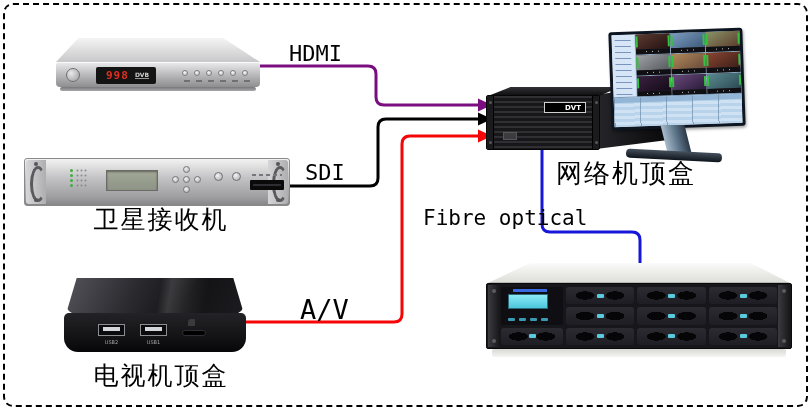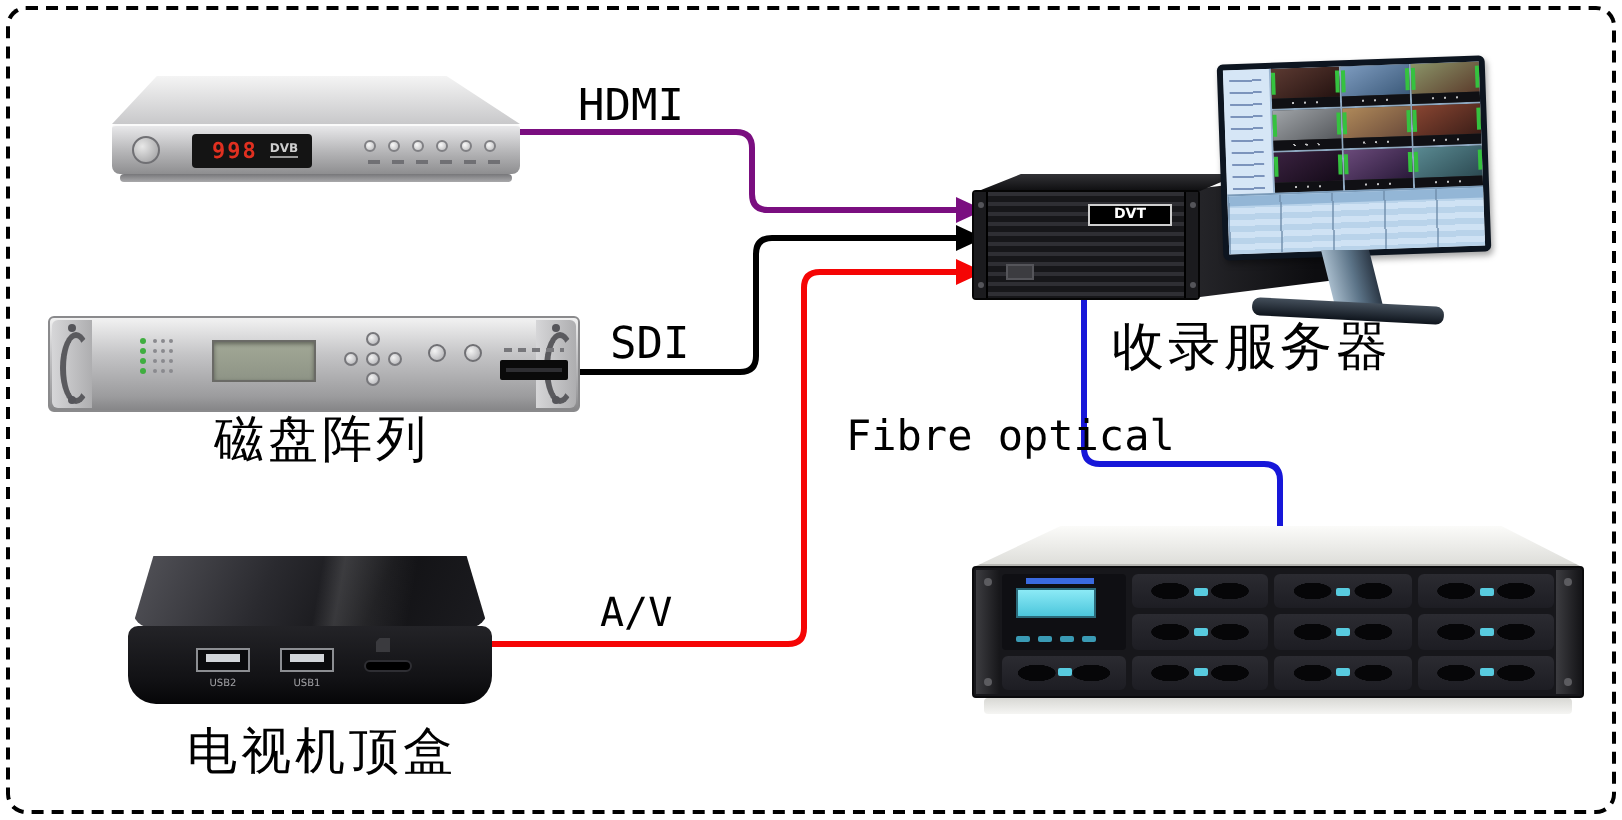--- a/index.html
+++ b/index.html
@@ -86,21 +86,21 @@
     clip-path:polygon(17% 0, 100% 0, 84% 100%, 0 100%);
     background:linear-gradient(180deg,#323236,#0c0c0e); }
   .srv-front { position:absolute; left:486px; top:95px; width:114px; height:55px;
     background:repeating-linear-gradient(180deg,#2f2f34 0 2px,#17171a 2px 5px);
     border:1px solid #050505; border-radius:2px; }
   .srv-ear { position:absolute; top:0; bottom:0; width:7px; background:#1b1b1e; }
   .srv-ear.left { left:0; border-right:1px solid #000; } .srv-ear.right { right:0; border-left:1px solid #000; }
   .srv-ear i { position:absolute; left:2px; width:3px; height:3px; border-radius:50%; background:#55555a; }
   .srv-ear i.t { top:5px; } .srv-ear i.b { bottom:5px; }
   .srv-badge { position:absolute; right:13px; top:6px; width:36px; height:11px; background:#000; border:1px solid #cfcfcf;
-    display:flex; align-items:center; gap:2px; padding:0 20px;flex-direction:column; }
+    display:flex; align-items:center; gap:2px; padding:0 20px; }
   .srv-badge b { color:#fff; font-size:7px; font-family:"DejaVu Sans",sans-serif; }
   .srv-badge i { flex:1; height:4px; background:repeating-linear-gradient(90deg,#9a9a9e 0 2px, transparent 2px 3px); }
   .srv-sticker { position:absolute; left:16px; bottom:9px; width:14px; height:8px; background:#3c3c40;
     border:1px solid #55555a; }
 
   
   .monitor { position:absolute; left:608px; top:27px; width:142px; height:136px; }
   .mon-screen { position:absolute; left:2px; top:3px; width:134px; height:98px; transform:rotate(-2deg);
     background:#0d1520; border-radius:3px; padding:3px; box-shadow:1px 2px 3px rgba(0,0,0,.35); }
   .mon-inner { position:relative; width:100%; height:100%; background:#dcE8f4; overflow:hidden; }
@@ -166,21 +166,21 @@
     <polygon points="478,98.5 478,111.5 492,105" fill="#7a0e80"></polygon>
     <path d="M288 186 H370 Q378 186 378 178 V127 Q378 119 386 119 H478" fill="none" stroke-width="3" stroke="#000000"></path>
     <polygon points="478,112.5 478,125.5 492,119" fill="#000000"></polygon>
     <path d="M244 322 H394 Q402 322 402 314 V144 Q402 136 410 136 H478" fill="none" stroke-width="3" stroke="#f50505"></path>
     <polygon points="478,129.5 478,142.5 492,136" fill="#f50505"></polygon>
     <path d="M542 148 V224 Q542 232 550 232 H632 Q640 232 640 240 V272" fill="none" stroke-width="3" stroke="#1717d9"></path>
   </svg>
 
   <div class="conn-label" style="left:289px; top:41px; font-size:22px;">HDMI</div>
   <div class="conn-label" style="left:305px; top:160px; font-size:22px;">SDI</div>
-  <div class="conn-label" style="left:300px; top:294px; font-size:20px;">A/V</div>
+  <div class="conn-label" style="left:300px; top:294px; font-size:27px;">A/V</div>
   <div class="conn-label" style="left:423px; top:206px; font-size:21px;">Fibre optical</div>
 
   <div class="stb">
     <div class="stb-top"></div>
     <div class="stb-front">
       <div class="stb-power"></div>
       <div class="stb-display">
         <span class="stb-digits">998</span>
         <span class="stb-dvb">DVB</span>
       </div>
@@ -219,21 +219,21 @@
         <i></i>
         <i></i>
         <i></i>
         <i></i>
       </div>
     <div class="sat-btn b1"></div>
     <div class="sat-btn b2"></div>
     <div class="sat-slottxt"></div>
     <div class="sat-slot"></div>
   </div>
-  <div class="cn-label" style="left:93px; top:203px; width:136px; font-size:25px;">磁盘阵列</div>
+  <div class="cn-label" style="left:93px; top:203px; width:136px; font-size:25px;">卫星接收机</div>
 
   <div class="netbox">
     <div class="net-top"></div>
     <div class="net-front">
       <div class="usb u2"></div>
       <div class="usb u1"></div>
       <div class="usb-label u2">USB2</div>
       <div class="usb-label u1">USB1</div>
       <div class="sd-ico"></div>
       <div class="sd-slot"></div>
@@ -251,21 +251,21 @@
     <div class="srv-ear right">
         <i class="t"></i>
         <i class="b"></i>
       </div>
     <div class="srv-badge">
       <b>DVT</b>
         <i></i>
     </div>
     <div class="srv-sticker"></div>
   </div>
-  <div class="cn-label" style="left:552px; top:156px; width:148px; font-size:26px;">收录服务器</div>
+  <div class="cn-label" style="left:552px; top:156px; width:148px; font-size:26px;">网络机顶盒</div>
 
   <div class="monitor">
     <div class="mon-screen">
       <div class="mon-inner">
         <div class="mon-topzone">
           <div class="mon-sidebar"></div>
           <div class="mon-grid">
             <div class="mon-cell">
                 <div class="thumb" style="background:linear-gradient(150deg,#5c3a32,#241210)"></div>
                 <div class="thumb-bar"></div>

